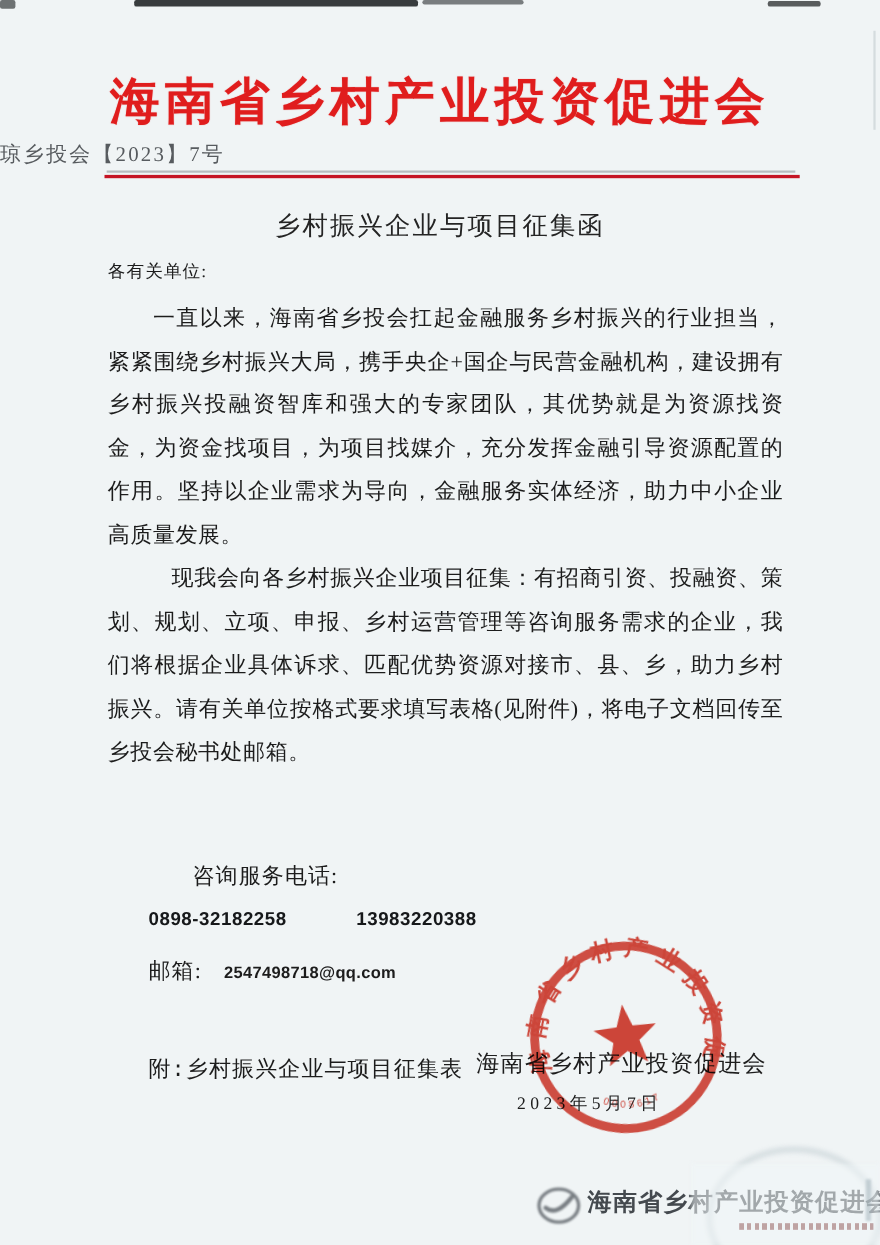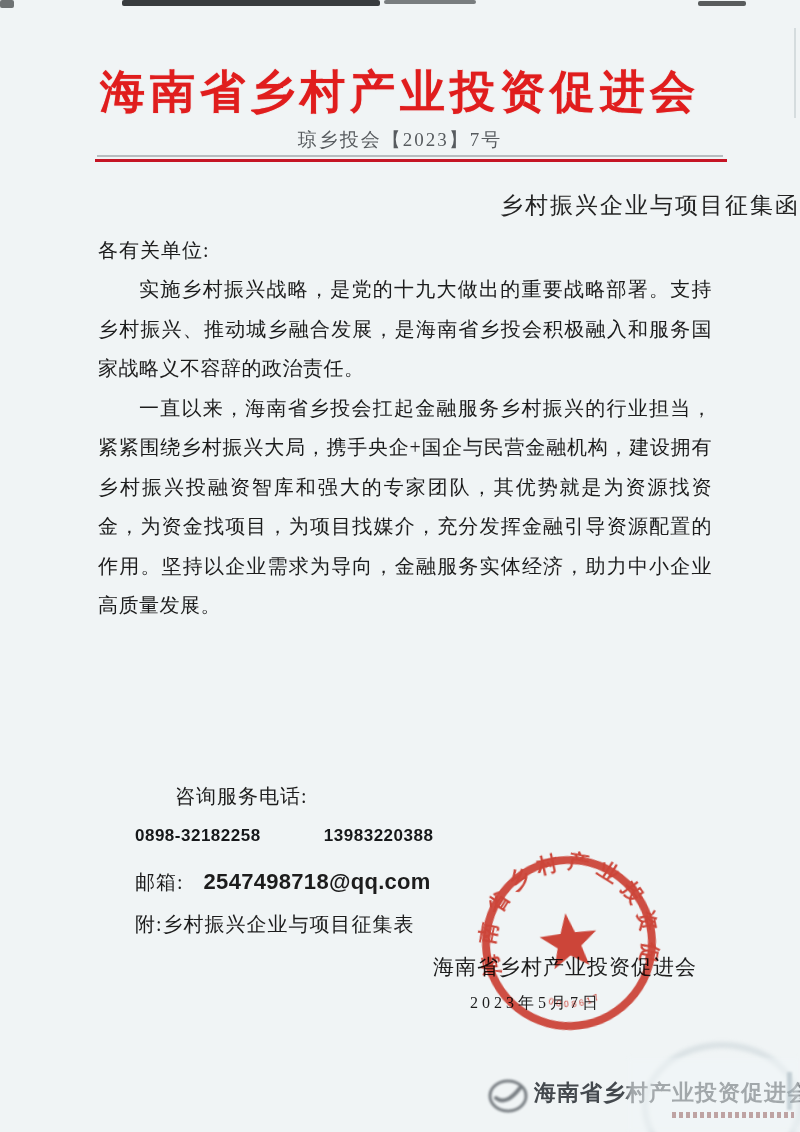--- a/index.html
+++ b/index.html
@@ -17,49 +17,49 @@
   .a4{left:0;top:0;width:14px;height:8px;opacity:.6;}
   .edge-r{position:absolute;left:794px;top:28px;width:2px;height:90px;background:#c3cbcf;opacity:.6;}
 
   .org-header{
     position:absolute;left:0;top:62px;width:800px;text-align:center;
     font-size:45px;font-weight:700;color:#e01d1d;letter-spacing:5px;
     text-shadow:0 0 1px rgba(224,29,29,.55);
     white-space:nowrap;
   }
   .doc-number{
-    position:absolute;left:0;top:127px;width:800px;text-align:center;
+    position:absolute;left:0;top:127px;width:800px;
     font-size:19px;color:#3d4145;letter-spacing:2px;opacity:.85;
     filter:blur(.3px);
   }
   .rule-gray{position:absolute;left:97px;top:155px;width:626px;height:2px;background:#a9aeb2;opacity:.8;}
   .rule-red{position:absolute;left:95px;top:159px;width:632px;height:3px;background:#c51424;}
 
   .doc-title{
-    position:absolute;left:0;top:190px;width:800px;text-align:right;
+    position:absolute;left:0;top:190px;width:800px;text-align:center;
     font-size:23px;color:#242424;letter-spacing:2px;filter:blur(.25px);
   }
   .salutation{
-    position:absolute;left:98px;top:237px;font-size:20px;letter-spacing:1px;
+    position:absolute;left:98px;top:237px;font-size:16px;letter-spacing:1px;
   }
   .body-text{
     position:absolute;left:98px;top:270px;width:614px;
     font-size:20px;line-height:39.5px;text-align:justify;
     filter:blur(.2px);
   }
   .body-text p{margin:0;text-indent:2.05em;letter-spacing:.5px;}
   .body-text p.wide-indent{text-indent:2.9em;}
 
   .contact-line{position:absolute;left:135px;font-size:20px;letter-spacing:1px;white-space:nowrap;}
   .l-phone-label{top:783px;margin-left:40px;}
   .l-phones{top:826px;font-family:"Liberation Sans","DejaVu Sans",sans-serif;font-size:17px;font-weight:600;color:#16181a;letter-spacing:.5px;}
   .l-phones .phone2{margin-left:58px;}
   .l-email{top:869px;}
-  .l-email .email-value{font-family:"Liberation Sans","DejaVu Sans",sans-serif;font-size:22px;font-weight:600;margin-left:14px;letter-spacing:.3px;}
-  .l-attachment{top:911px;}
+  .l-email .email-value{font-family:"Liberation Sans","DejaVu Sans",sans-serif;font-size:15px;font-weight:600;margin-left:14px;letter-spacing:.3px;}
+  .l-attachment{top:958px;font-family:Liberation Mono, monospace;}
 
   .signature-org{
     position:absolute;left:433px;top:953px;font-size:21px;letter-spacing:1px;
     color:#1d1d1d;white-space:nowrap;
   }
   .signature-date{
     position:absolute;left:470px;top:993px;font-size:16px;letter-spacing:4px;
     color:#1d1d1d;white-space:nowrap;
   }
 
@@ -107,22 +107,22 @@
 
 <div class="org-header">海南省乡村产业投资促进会</div>
 <div class="doc-number">琼乡投会【2023】7号</div>
 <div class="rule-gray"></div>
 <div class="rule-red"></div>
 
 <div class="doc-title">乡村振兴企业与项目征集函</div>
 <div class="salutation">各有关单位:</div>
 
 <div class="body-text">
-  <p>实施乡村振兴战略，是党的十九大做出的重要战略部署。支持乡村振兴、推动城乡融合发展，是海南省乡投会积极融入和服务国家战略义不容辞的政治责任。</p>
   <p>一直以来，海南省乡投会扛起金融服务乡村振兴的行业担当，紧紧围绕乡村振兴大局，携手央企+国企与民营金融机构，建设拥有乡村振兴投融资智库和强大的专家团队，其优势就是为资源找资金，为资金找项目，为项目找媒介，充分发挥金融引导资源配置的作用。坚持以企业需求为导向，金融服务实体经济，助力中小企业高质量发展。</p>
+  <p class="wide-indent">现我会向各乡村振兴企业项目征集：有招商引资、投融资、策划、规划、立项、申报、乡村运营管理等咨询服务需求的企业，我们将根据企业具体诉求、匹配优势资源对接市、县、乡，助力乡村振兴。请有关单位按格式要求填写表格(见附件)，将电子文档回传至乡投会秘书处邮箱。</p>
 </div>
 
 <div class="contact-line l-phone-label">咨询服务电话:</div>
 <div class="contact-line l-phones">
   <span class="phone1">0898-32182258</span>
   <span class="phone2">13983220388</span>
 </div>
 <div class="contact-line l-email">
   <span>邮箱:</span>
   <span class="email-value">2547498718@qq.com</span>

